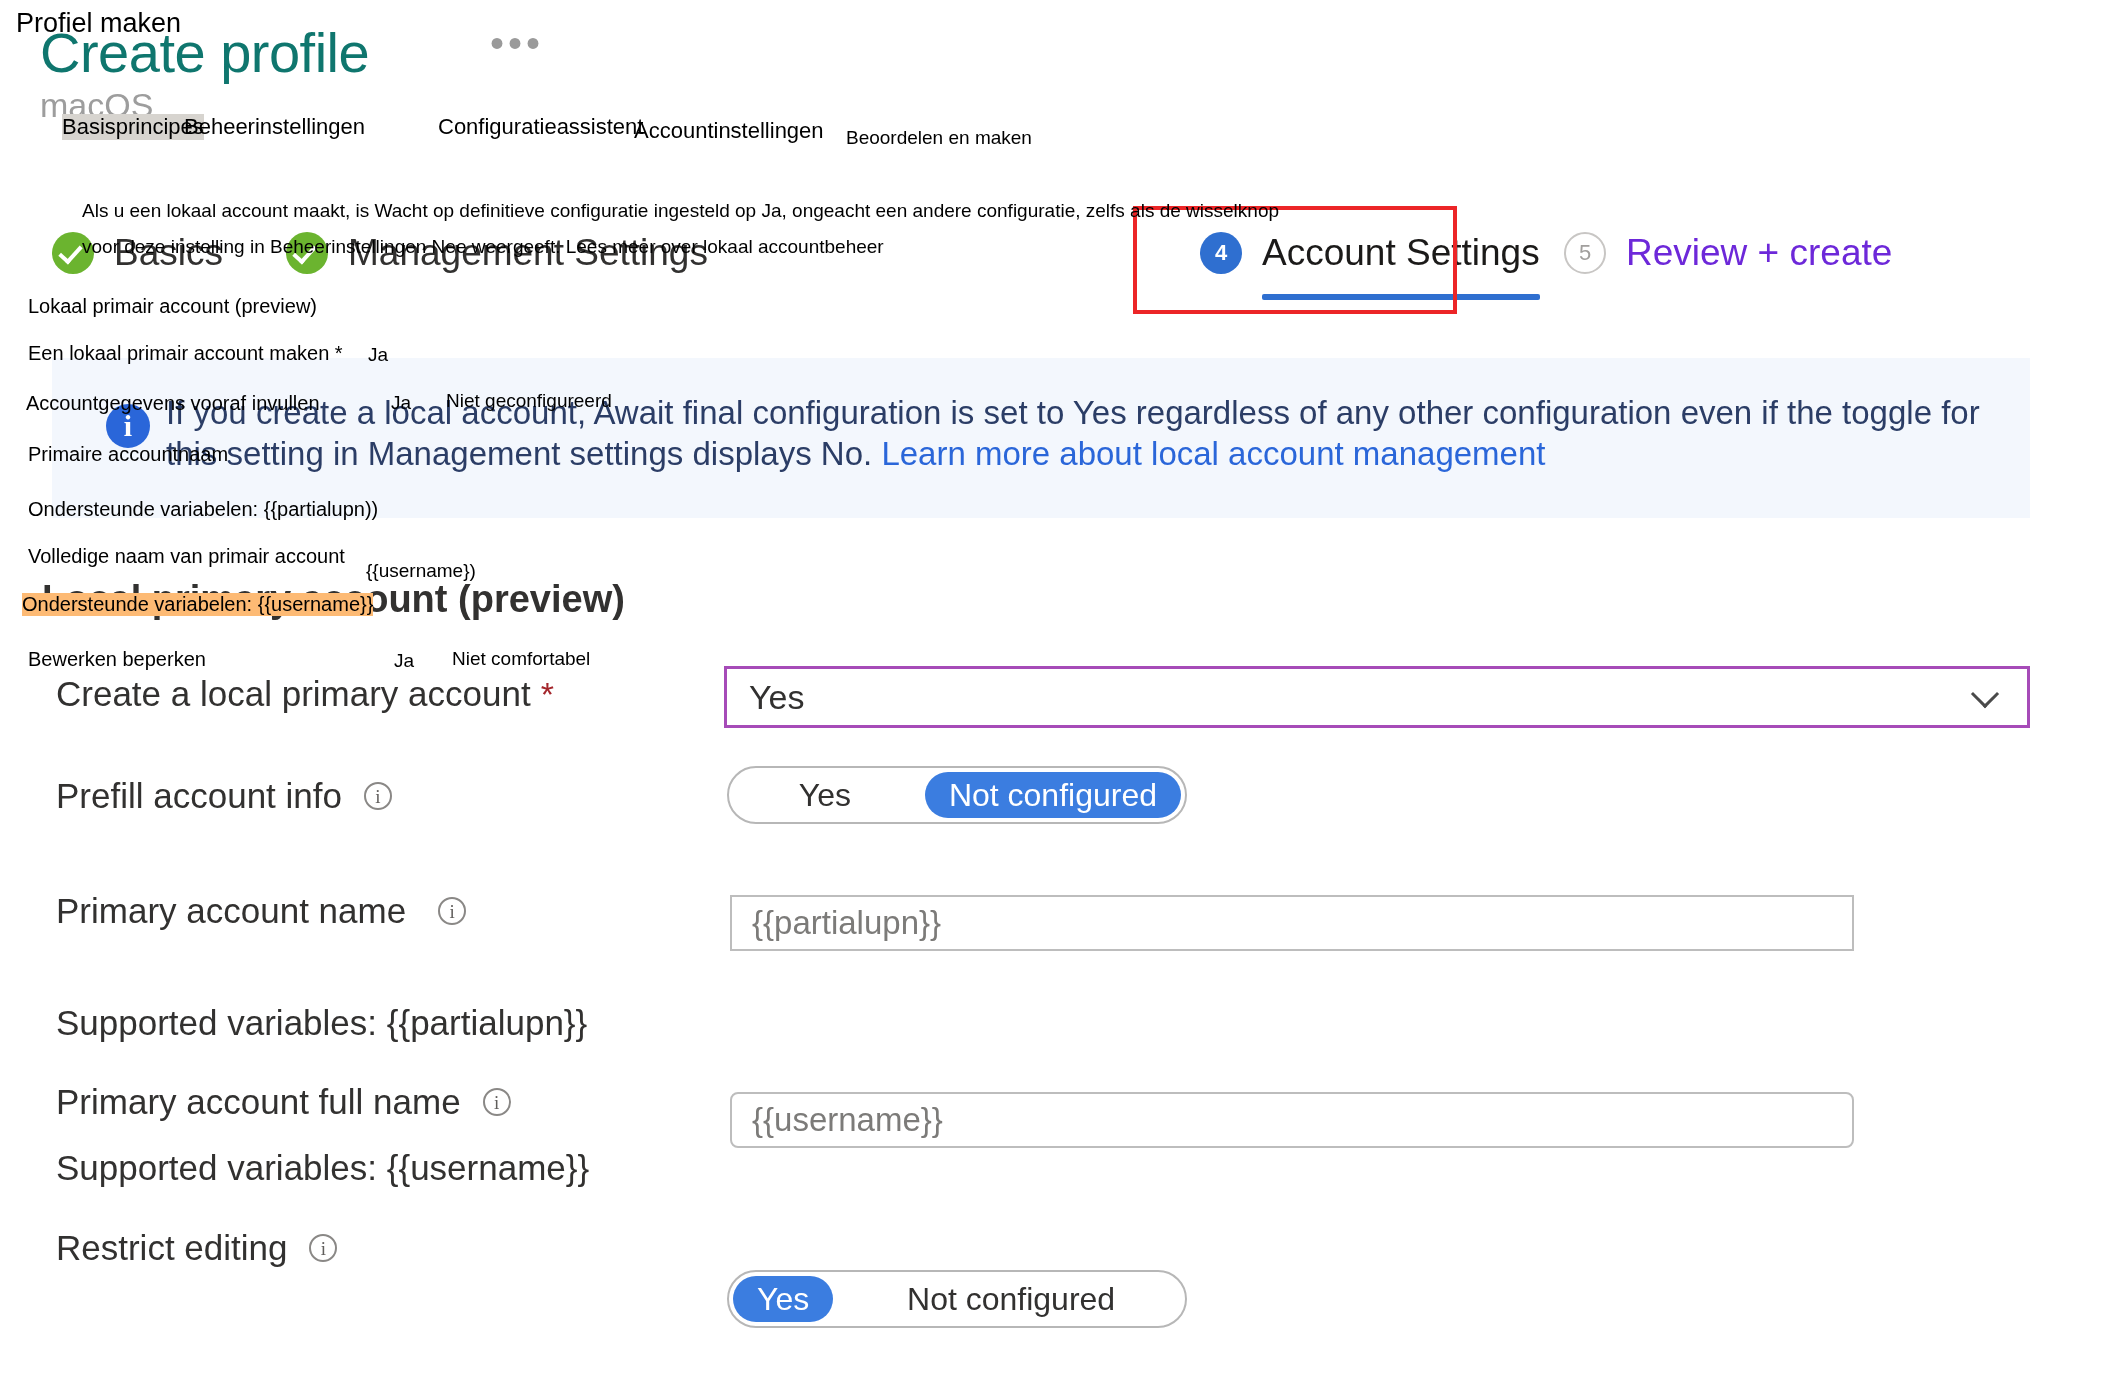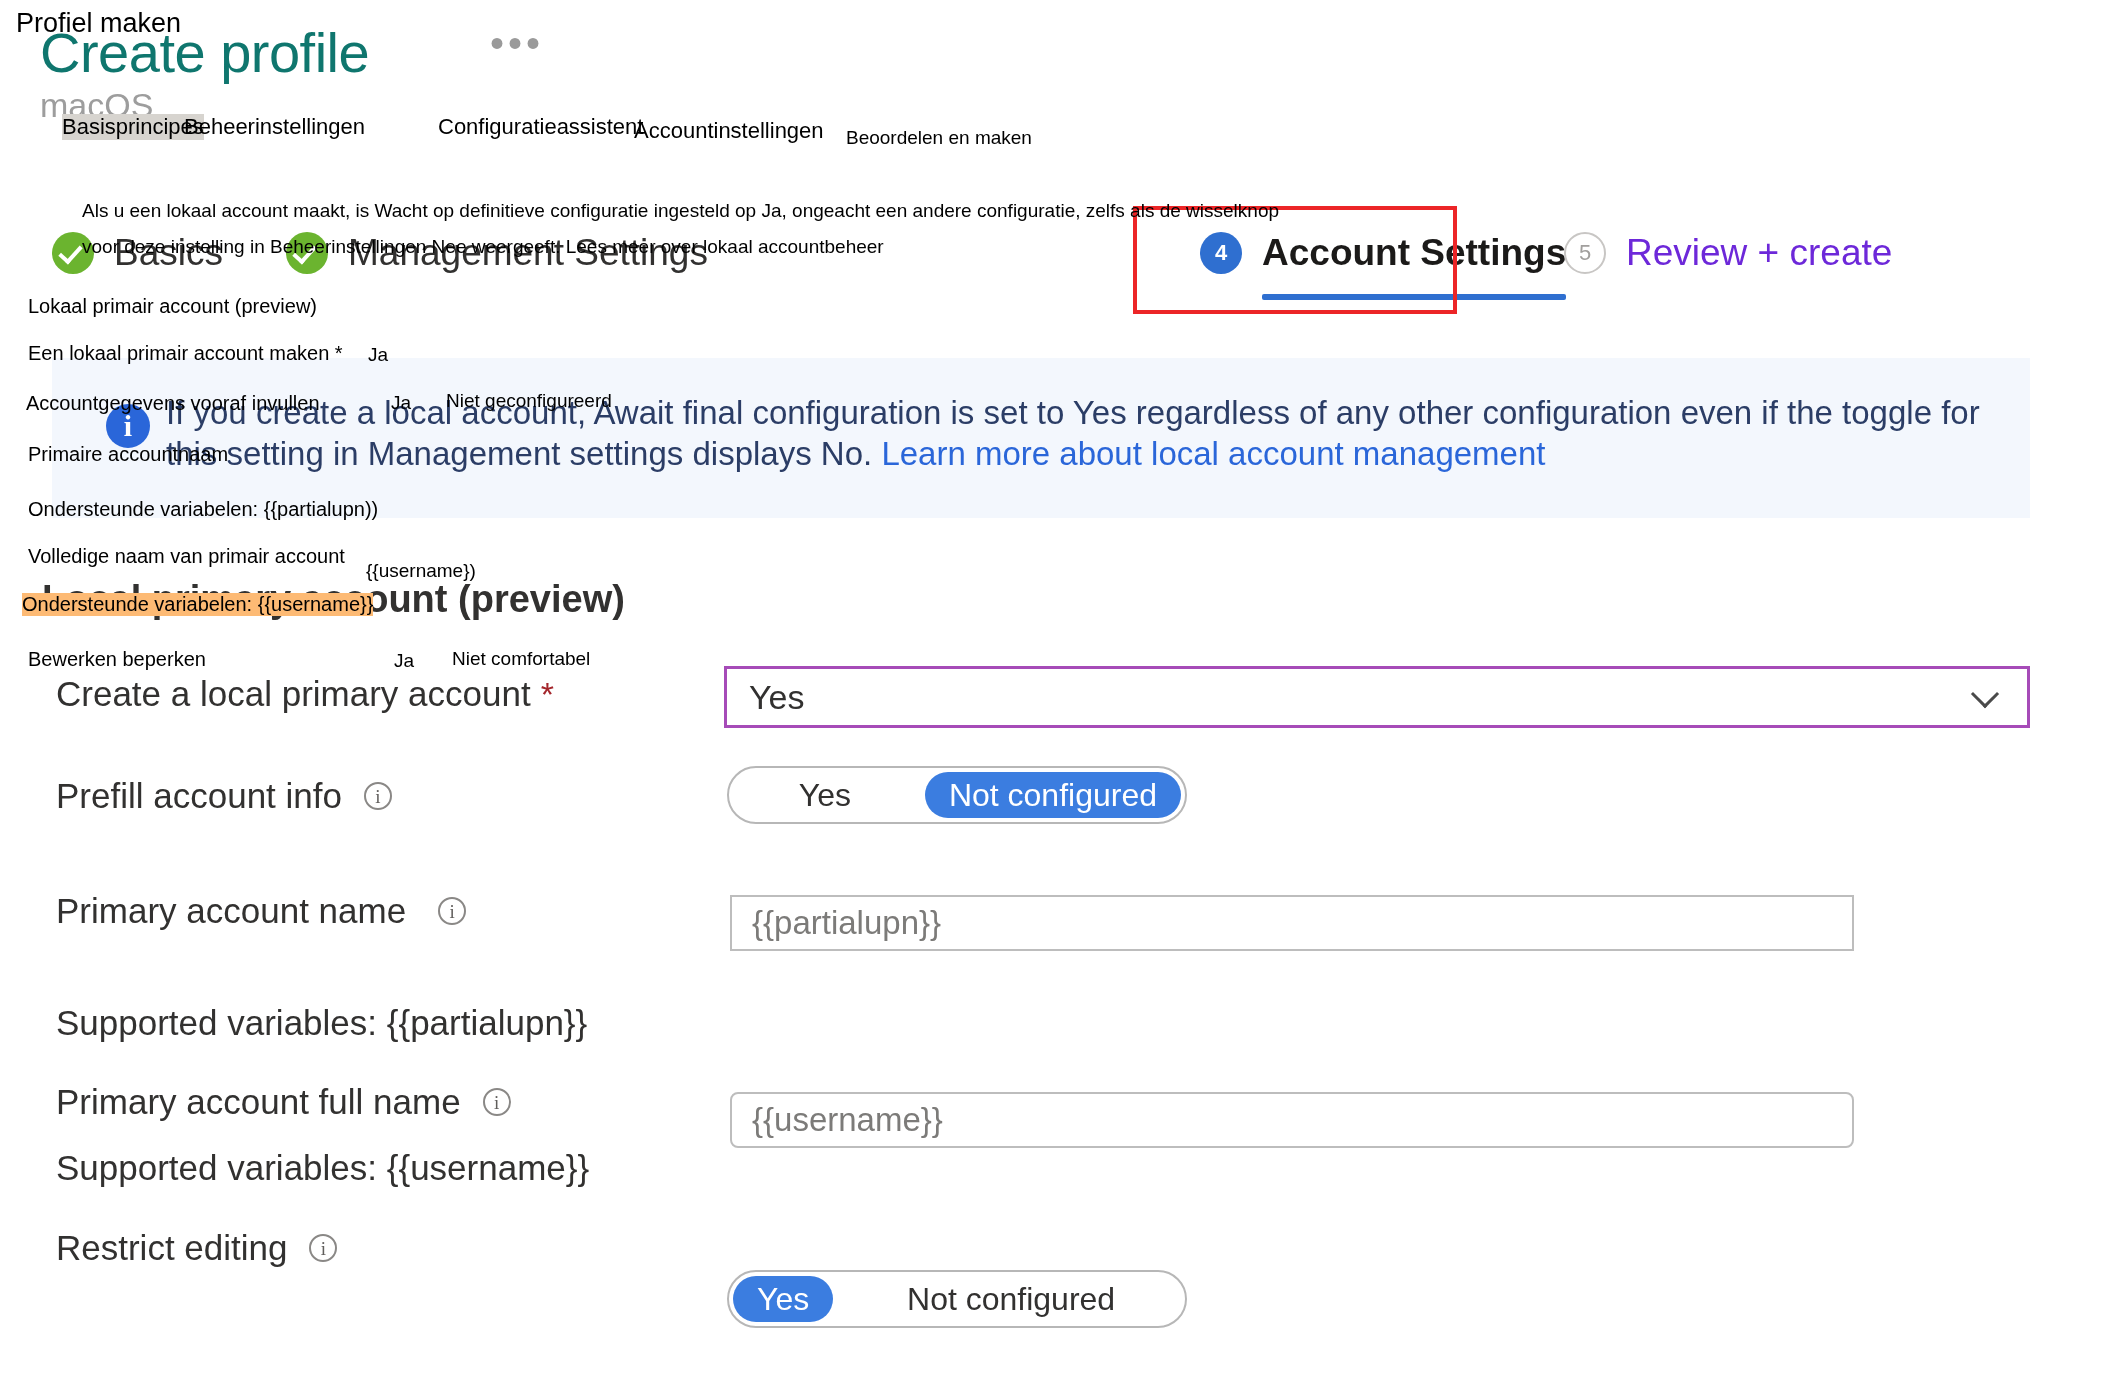--- a/index.html
+++ b/index.html
@@ -107,21 +107,21 @@
     font-size: 22px;
     display: flex;
     align-items: center;
     justify-content: center;
   }
   .step .step-label {
     font-size: 37px;
     font-weight: 400;
     color: #323130;
   }
-  .step.is-current .step-label { color: #1b1a19; font-weight: bold; }
+  .step.is-current .step-label { color: #1b1a19; }
   .step.is-pending .step-label { color: #6d28d9; }
   .step .step-underline {
     position: absolute;
     left: 62px;
     right: 0;
     bottom: -16px;
     height: 6px;
     background: #2f6fd0;
     border-radius: 2px;
   }

